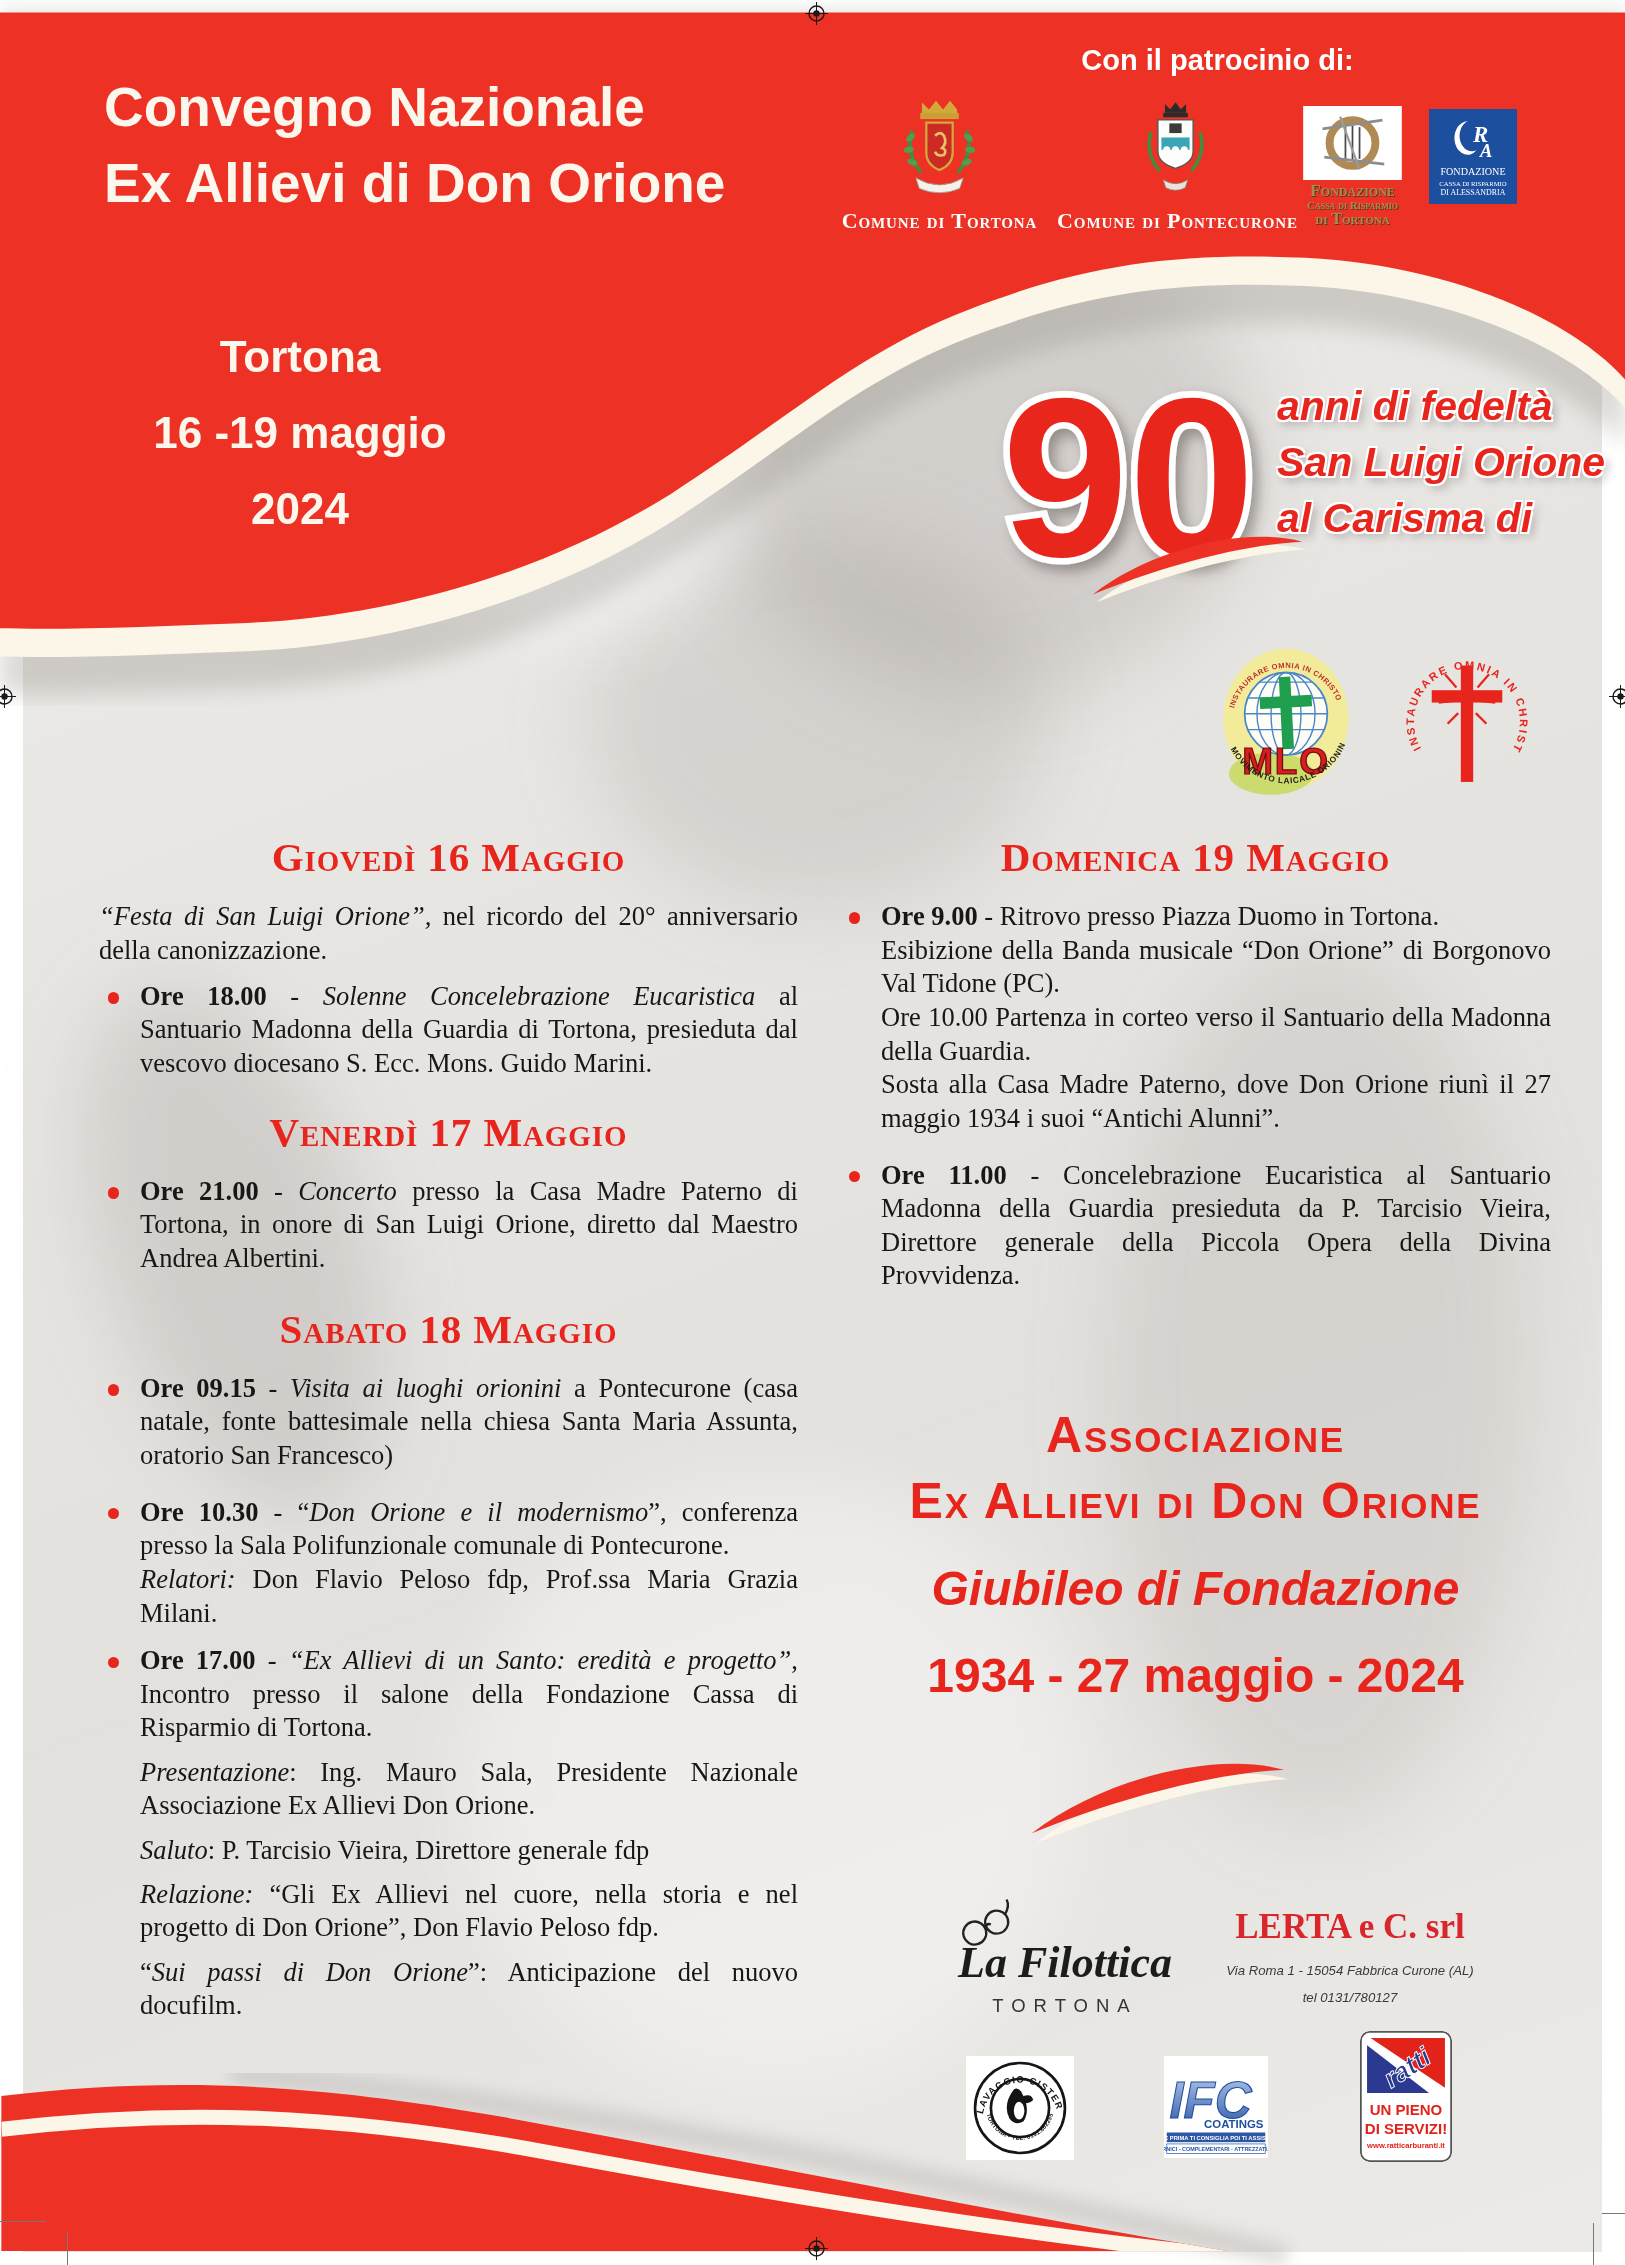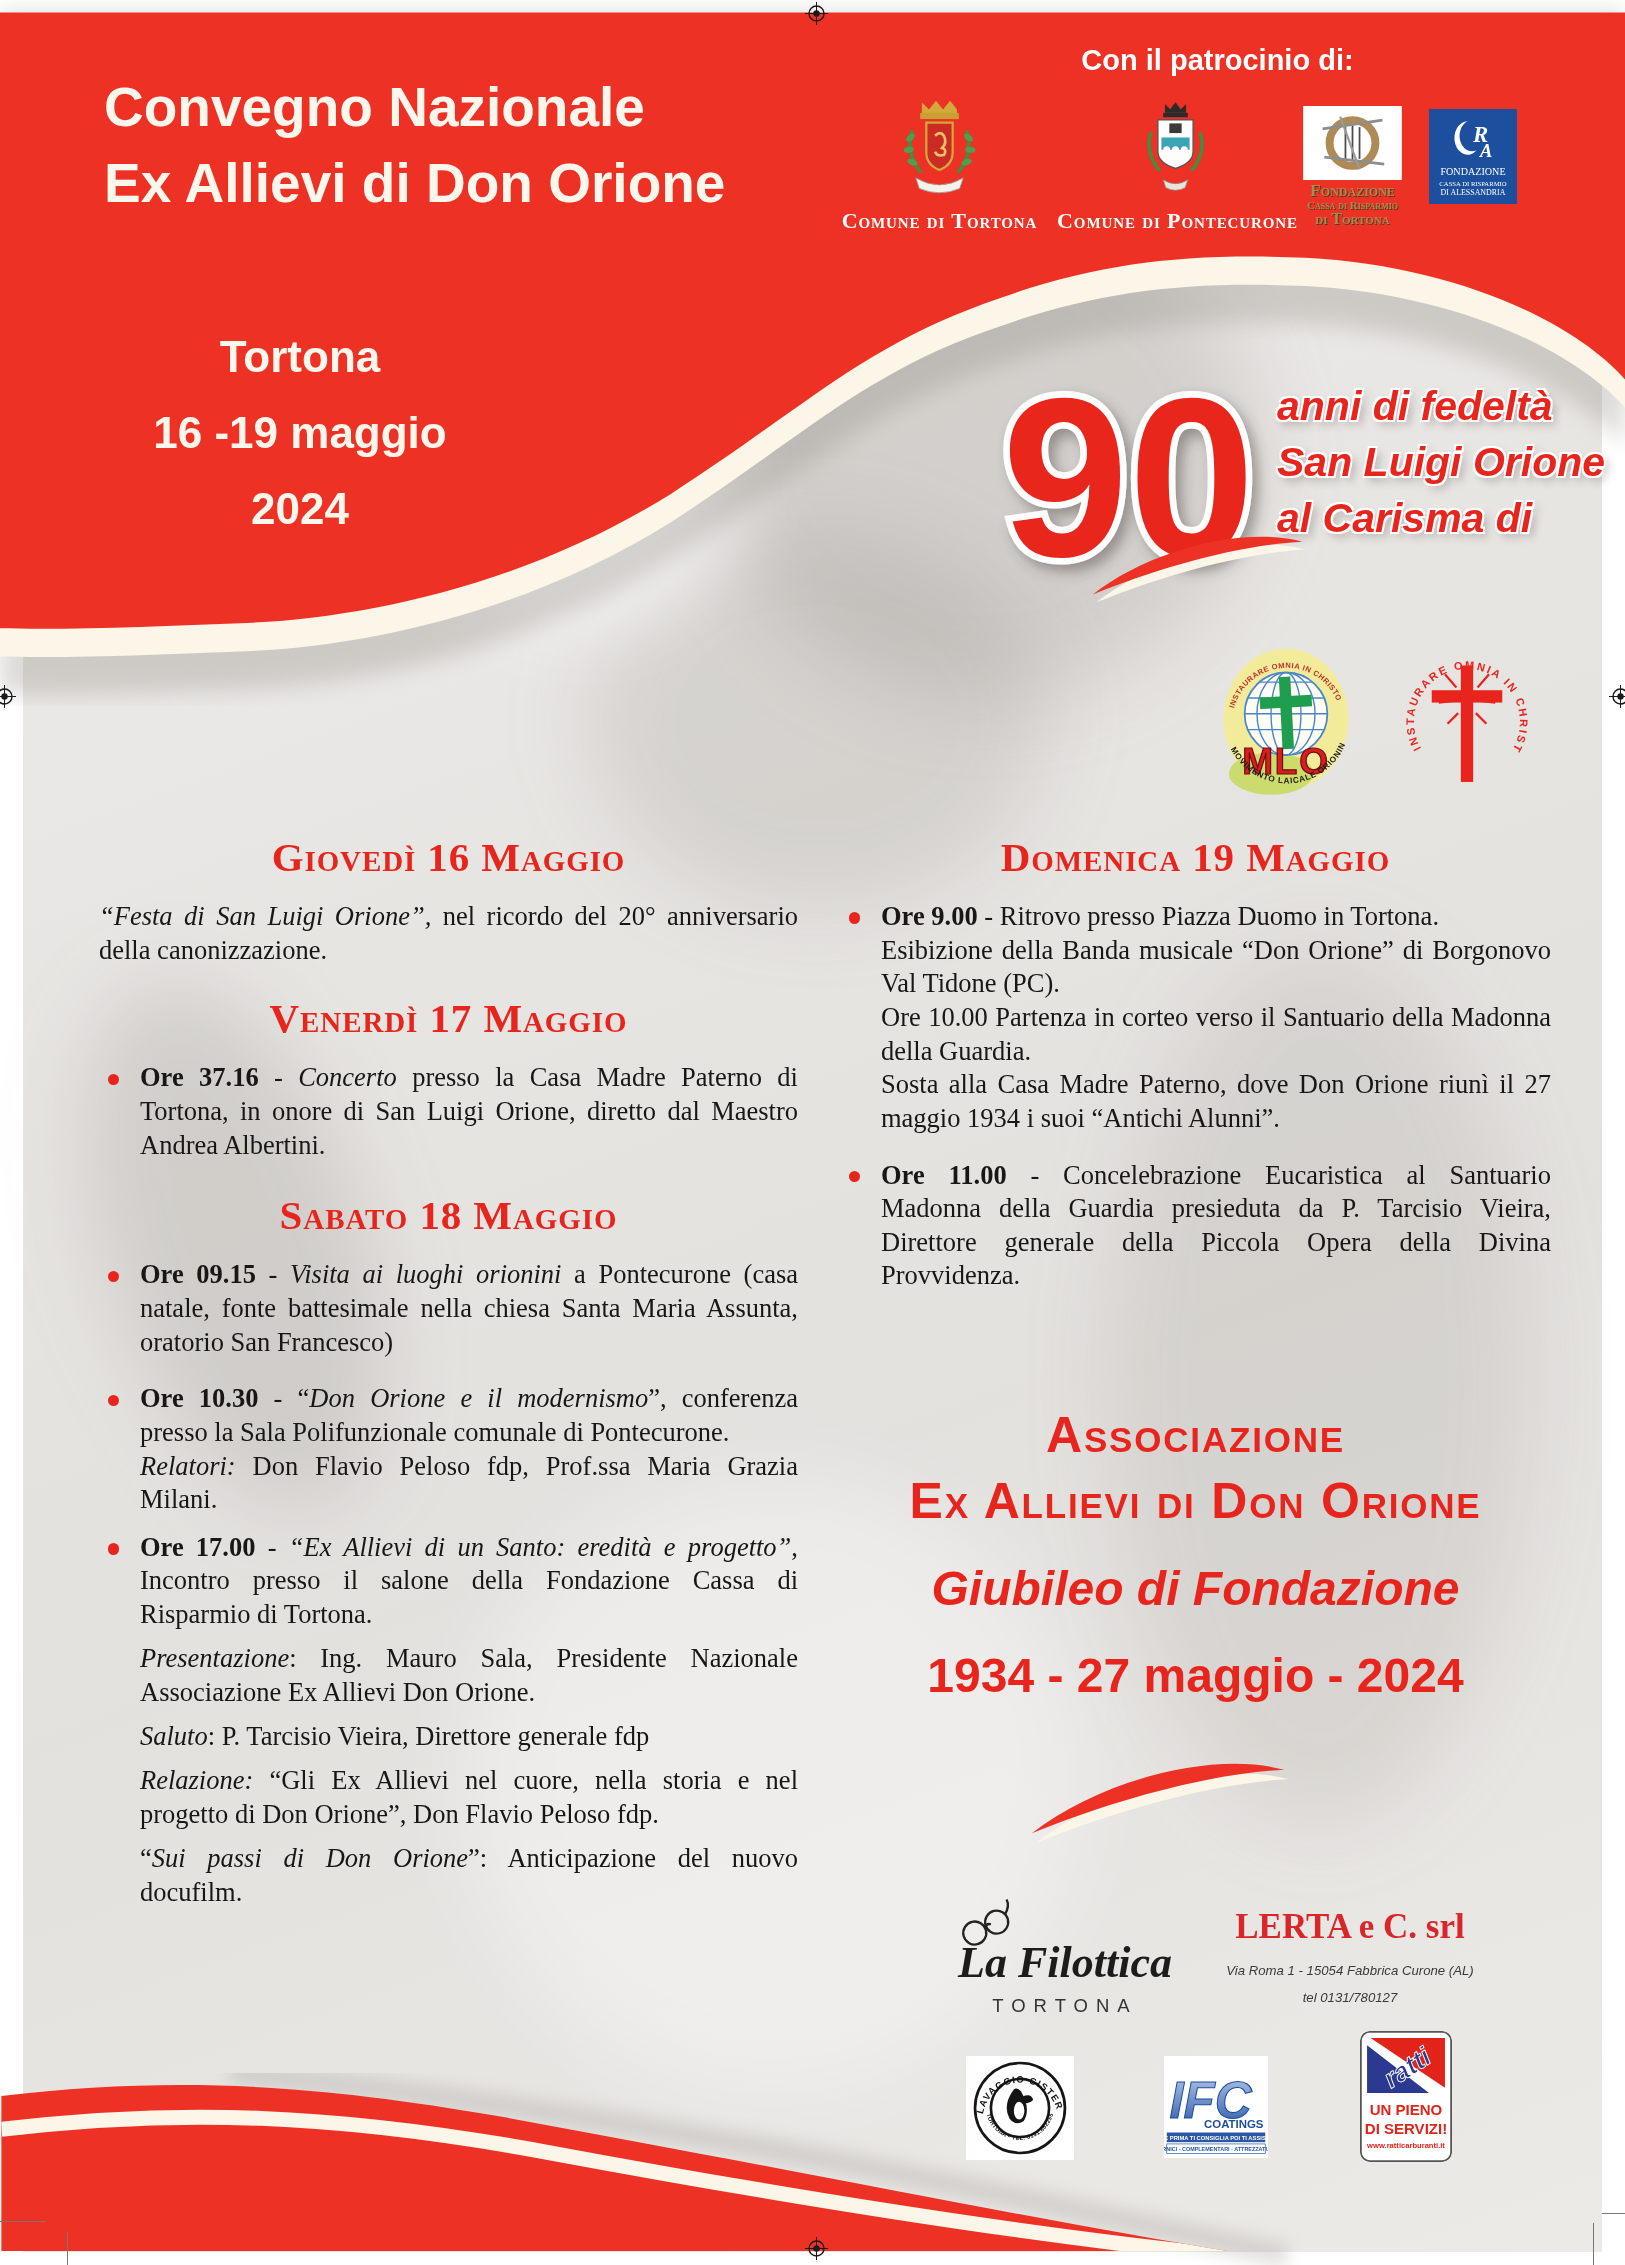--- a/index.html
+++ b/index.html
@@ -212,24 +212,27 @@
     <rect x="30" y="66" width="80" height="14" fill="#e8251d"></rect>
     <text font-size="12.5" font-weight="700" fill="#e8251d" letter-spacing="2.4"><textPath href="#arcCross">INSTAURARE OMNIA IN CHRISTO</textPath></text>
   </svg>
 
 
   <div class="col" style="left:99px;top:836px;width:699px;">
     <div class="day" style="margin-bottom:21px;">Giovedì 16 Maggio</div>
     <div class="body" style="margin-bottom:12.4px;">
       <span class="it">“Festa di San Luigi Orione”,</span><span> nel ricordo del 20° anniversario della canonizzazione.</span>
     </div>
+    <div class="bullet dot">
+      <span class="t">Ore 18.00</span><span> - </span><span class="it">Solenne Concelebrazione Eucaristica</span><span> al Santuario Madonna della Guardia di Tortona, presieduta dal vescovo diocesano S. Ecc. Mons. Guido Marini.</span>
+    </div>
 
     <div class="day" style="margin-top:30px;margin-bottom:21px;">Venerdì 17 Maggio</div>
     <div class="bullet dot">
-      <span class="t">Ore 37.16</span><span> - </span><span class="it">Concerto</span><span> presso la Casa Madre Paterno di Tortona, in onore di San Luigi Orione, diretto dal Maestro Andrea Albertini.</span>
+      <span class="t">Ore 21.00</span><span> - </span><span class="it">Concerto</span><span> presso la Casa Madre Paterno di Tortona, in onore di San Luigi Orione, diretto dal Maestro Andrea Albertini.</span>
     </div>
 
     <div class="day" style="margin-top:32px;margin-bottom:21px;">Sabato 18 Maggio</div>
     <div class="bullet dot" style="margin-bottom:23px;">
       <span class="t">Ore 09.15</span><span> - </span><span class="it">Visita ai luoghi orionini</span><span> a Pontecurone (casa natale, fonte battesimale nella chiesa Santa Maria Assunta, oratorio San Francesco)</span>
     </div>
     <div class="bullet dot" style="margin-bottom:14px;">
       <div><span class="t">Ore 10.30</span><span> - “</span><span class="it">Don Orione e il modernismo</span><span>”, conferenza presso la Sala Polifunzionale comunale di Pontecurone.</span></div>
       <div><span class="it">Relatori:</span><span> Don Flavio Peloso fdp, Prof.ssa Maria Grazia Milani.</span></div>
     </div>

